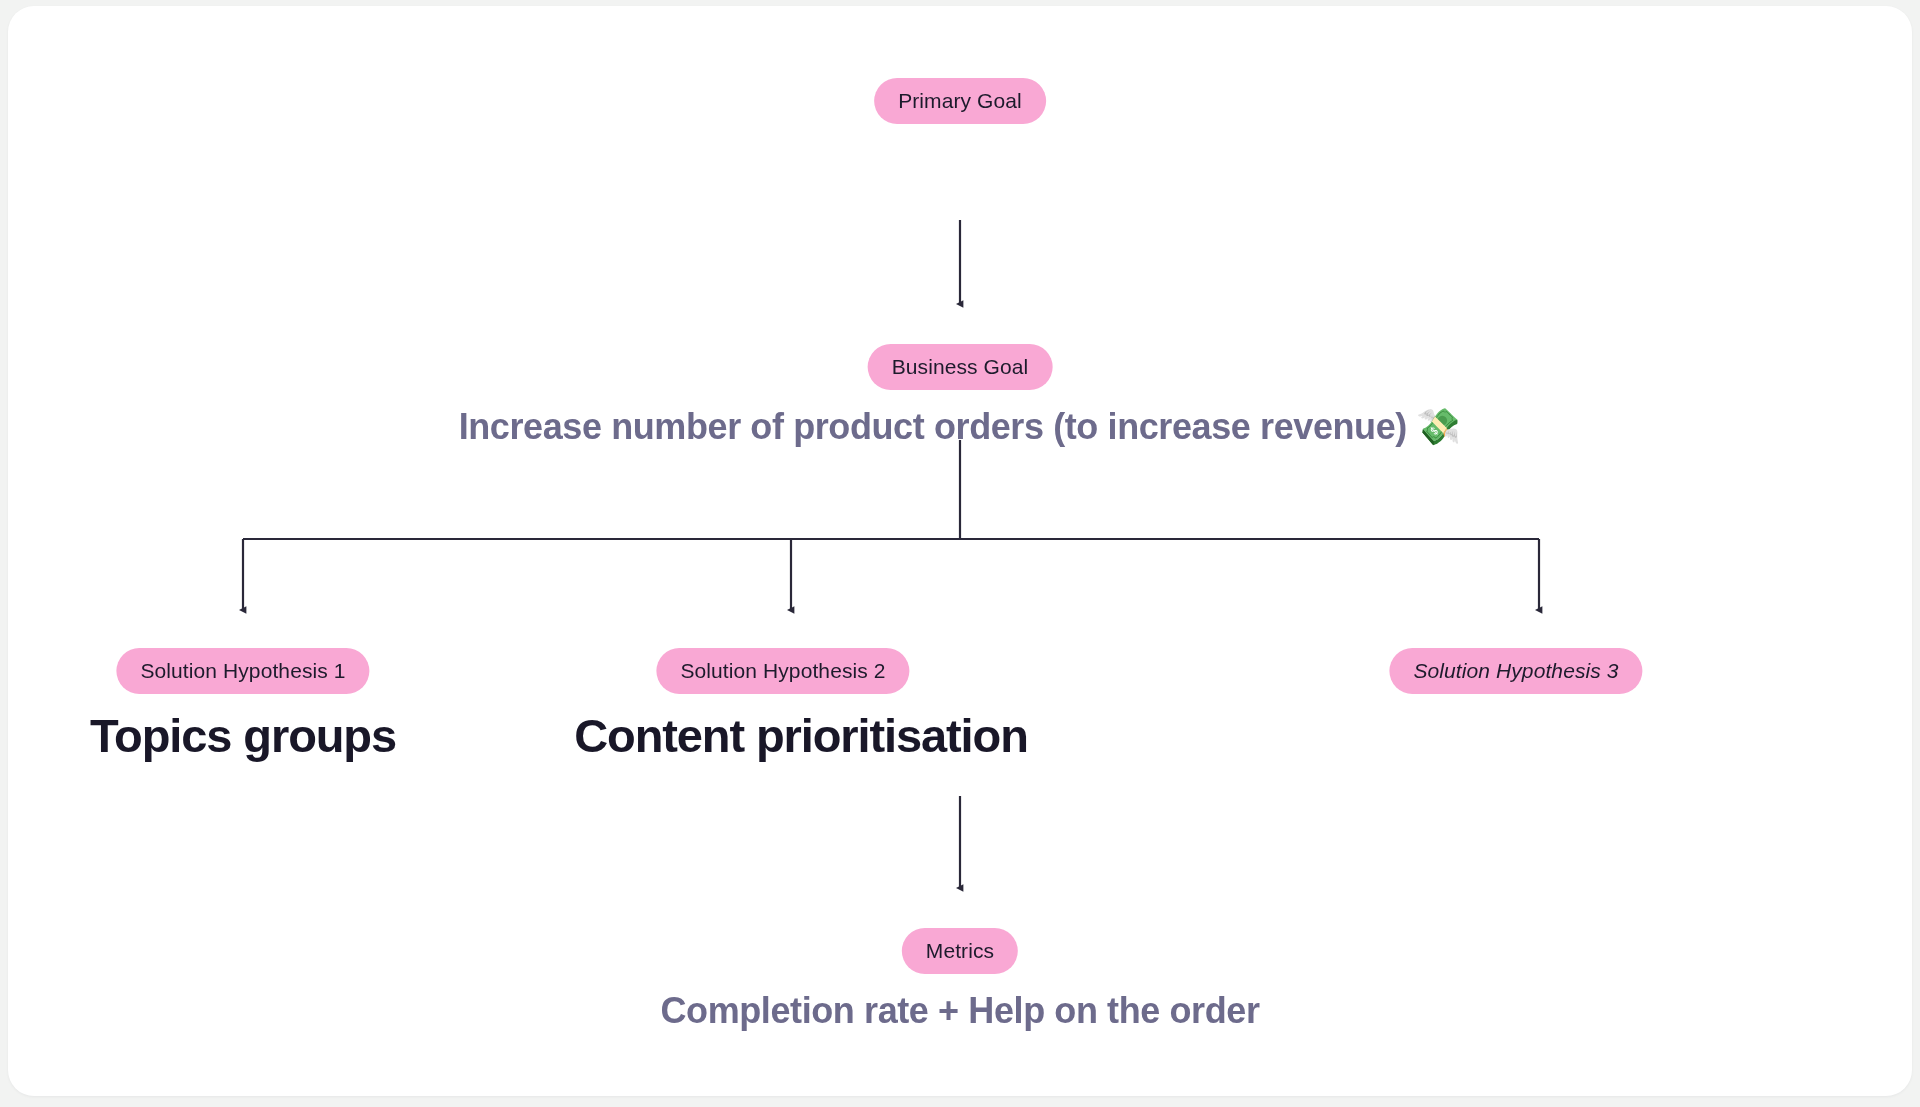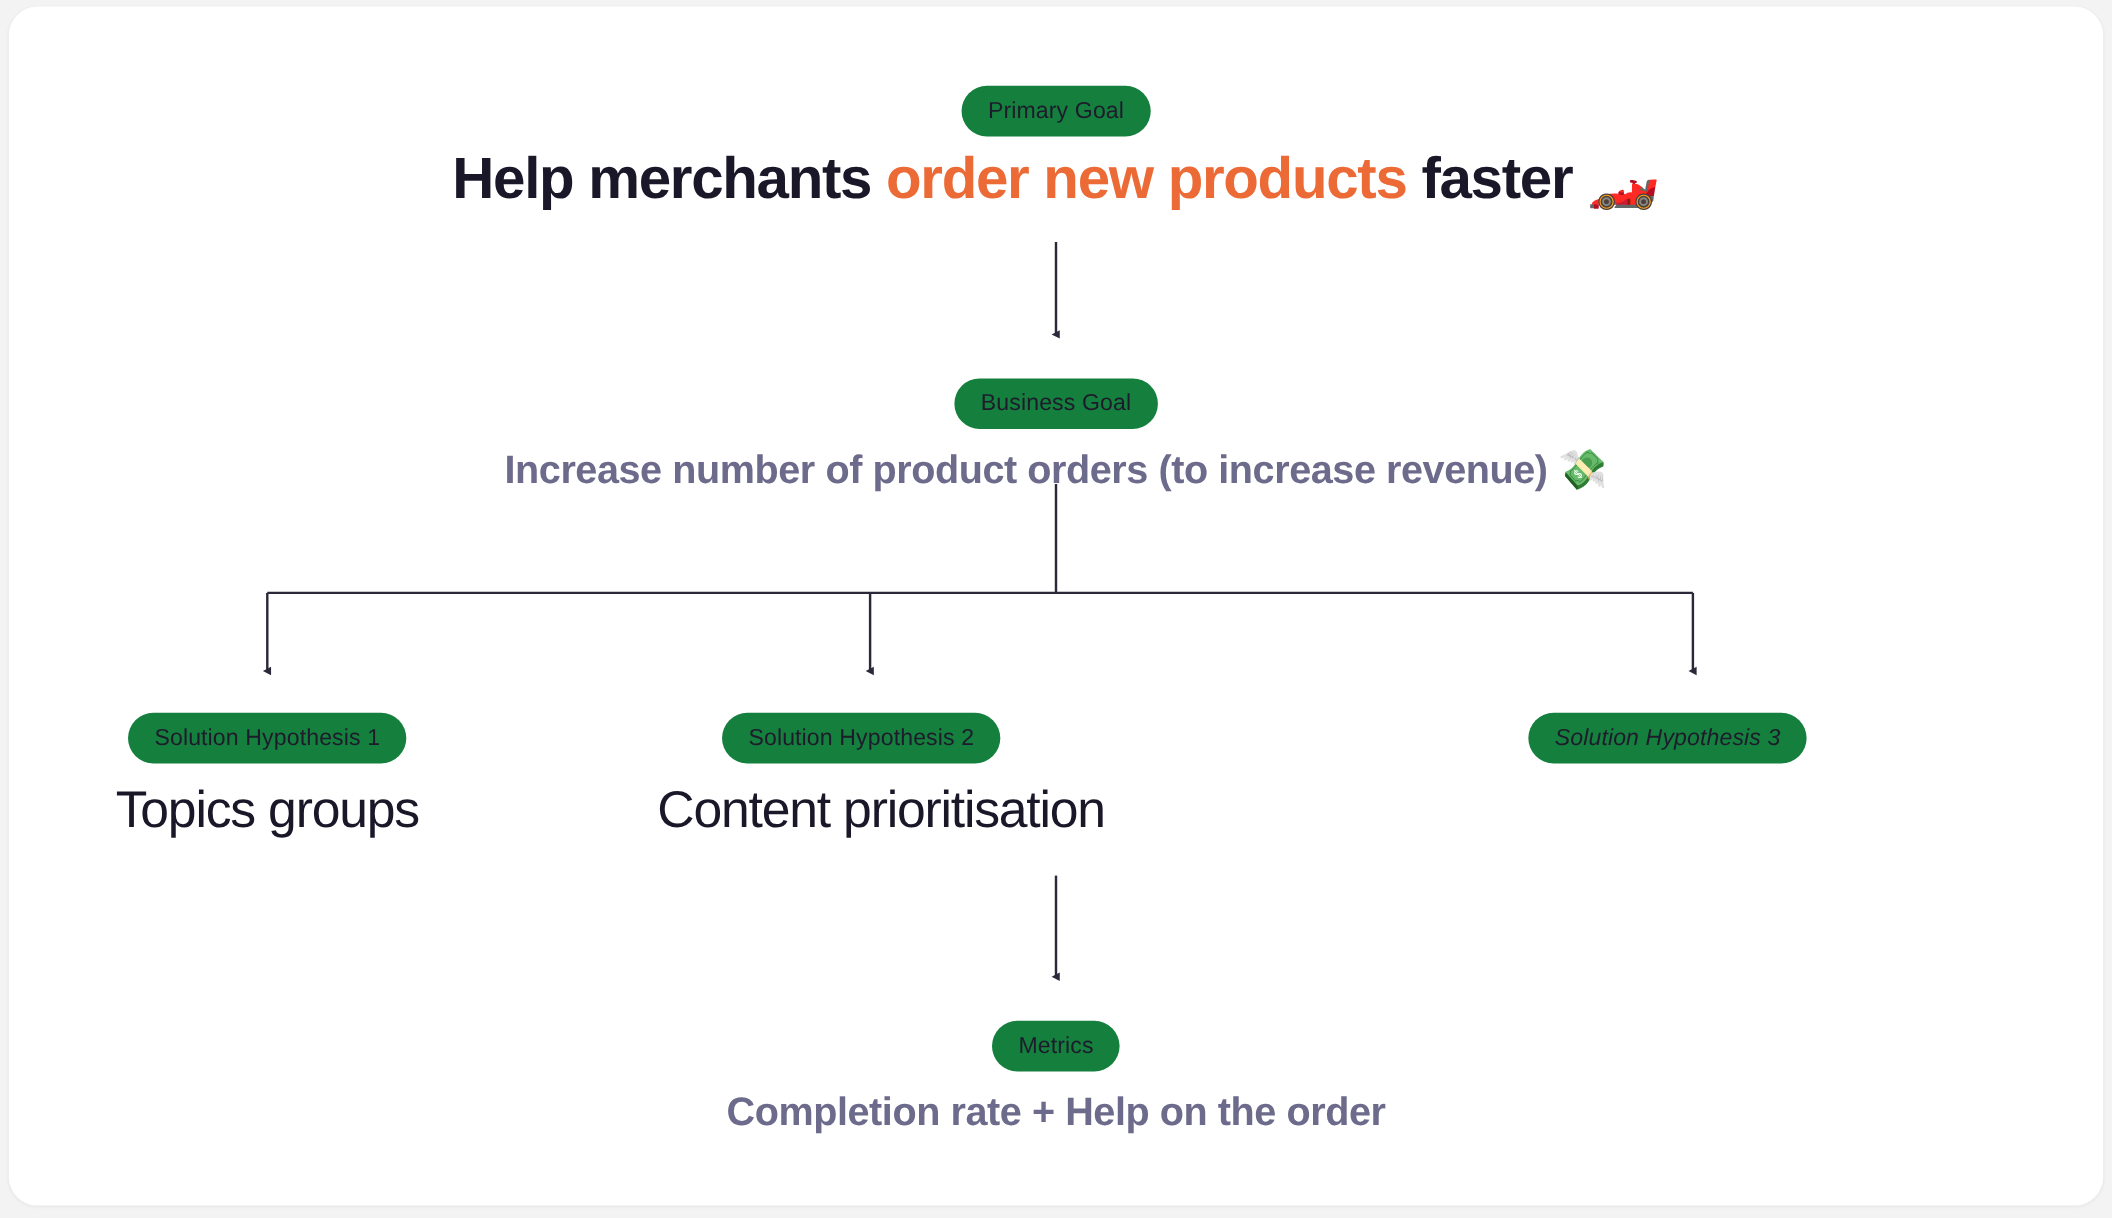--- a/index.html
+++ b/index.html
@@ -32,21 +32,21 @@
     box-shadow: 0 1px 3px rgba(20, 22, 40, 0.05);
     overflow: hidden;
   }
 
   
   .pill {
     position: absolute;
     display: inline-flex;
     align-items: center;
     justify-content: center;
-    background: #15803d;
+    background: #f9a8d4;
     color: #1d1b2c;
     border-radius: 999px;
     font-size: 21px;
     line-height: 1;
     letter-spacing: 0.1px;
     padding: 12px 24px 13px 24px;
     white-space: nowrap;
     transform: translateX(-50%);
     font-family: "Liberation Sans", sans-serif;
   }
@@ -85,21 +85,21 @@
     letter-spacing: -0.4px;
     line-height: 1;
     font-family: "Liberation Sans", sans-serif;
   }
 
   .hyp-title {
     position: absolute;
     transform: translateX(-50%);
     white-space: nowrap;
     font-size: 47px;
-    font-weight: normal;
+    font-weight: bold;
     color: #191728;
     letter-spacing: -1.1px;
     line-height: 1;
     font-family: "Liberation Sans", sans-serif;
   }
 
   
   .connector {
     position: absolute;
     left: 0;
@@ -132,23 +132,20 @@
 
       <line x1="783" y1="533" x2="783" y2="604" stroke="#2a2839" stroke-width="2.2" marker-end="url(#arrowhead)"></line>
 
       <line x1="1531" y1="533" x2="1531" y2="604" stroke="#2a2839" stroke-width="2.2" marker-end="url(#arrowhead)"></line>
 
       <line x1="952" y1="790" x2="952" y2="882" stroke="#2a2839" stroke-width="2.2" marker-end="url(#arrowhead)"></line>
     </svg>
 
     <div class="pill" style="left:952px; top:72px;">Primary Goal</div>
 
-    <div id="primary-title" class="title-row" style="left:952px; top:130px;">
-      <span>Help merchants </span><span class="accent">order new products</span><span> faster </span><span class="emoji">🏎️</span>
-    </div>
 
     <div class="pill" style="left:952px; top:338px;">Business Goal</div>
 
     <div class="sub-row" style="left:952px; top:403px;">
       <span>Increase number of product orders (to increase revenue) </span><span class="emoji">💸</span>
     </div>
 
     <div class="pill" style="left:235px; top:642px;">Solution Hypothesis 1</div>
 
     <div class="hyp-title" style="left:235px; top:706px;">Topics groups</div>

